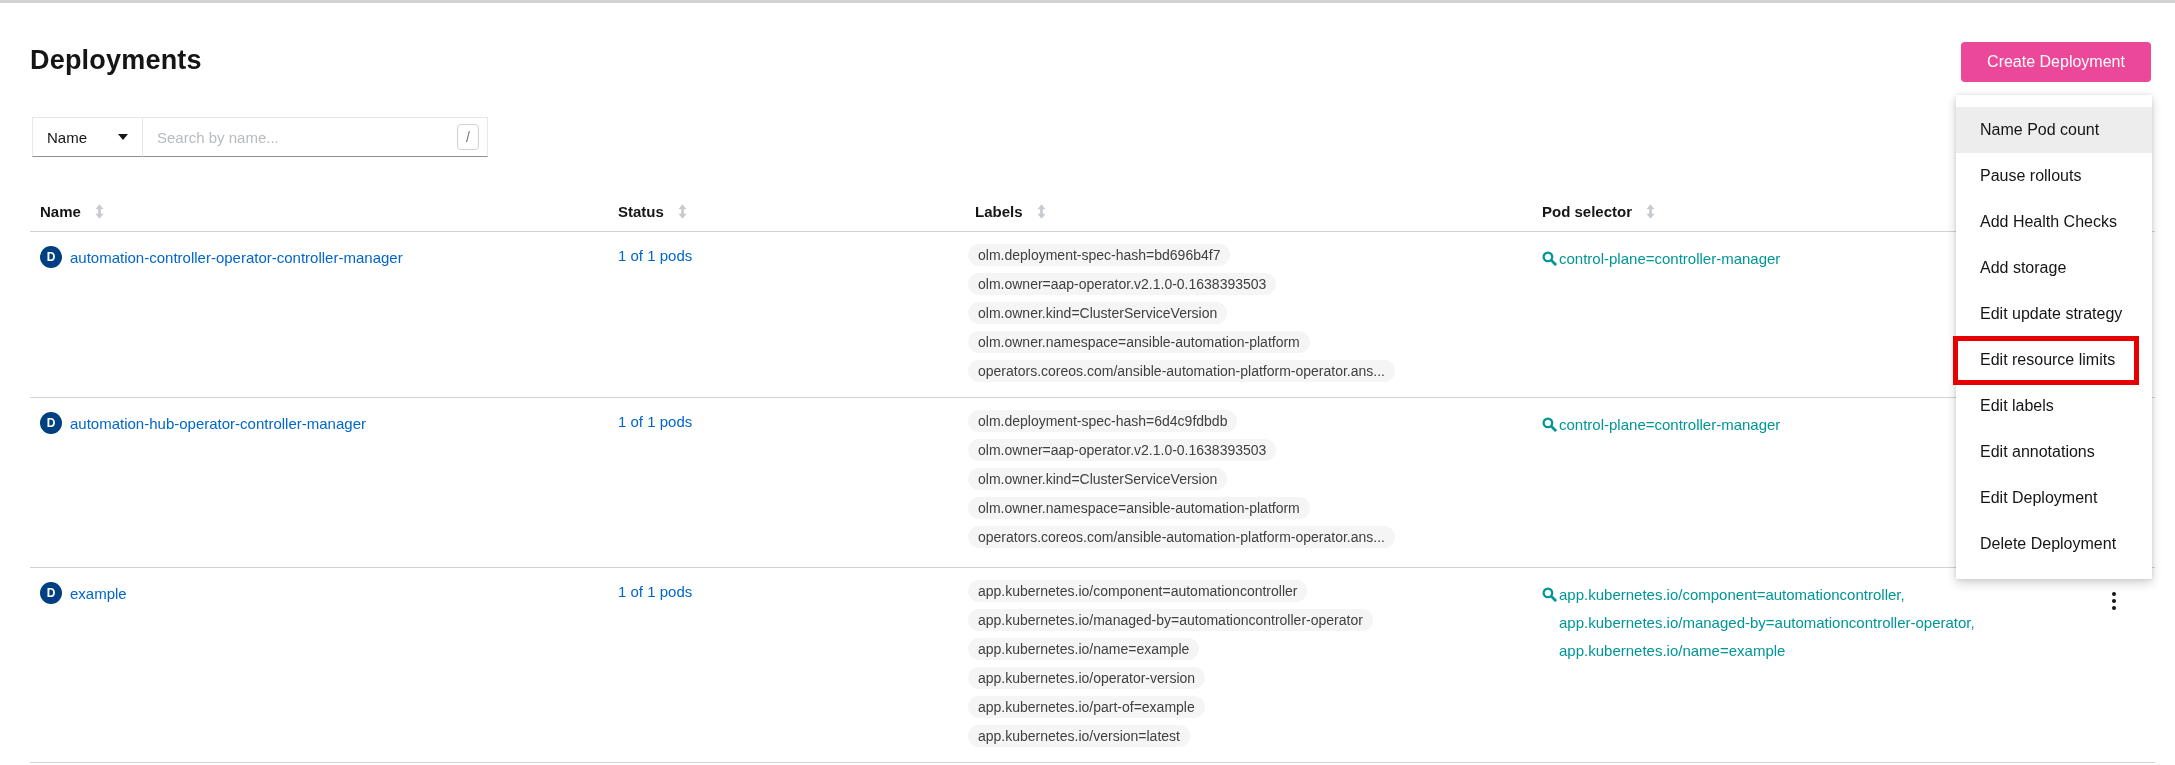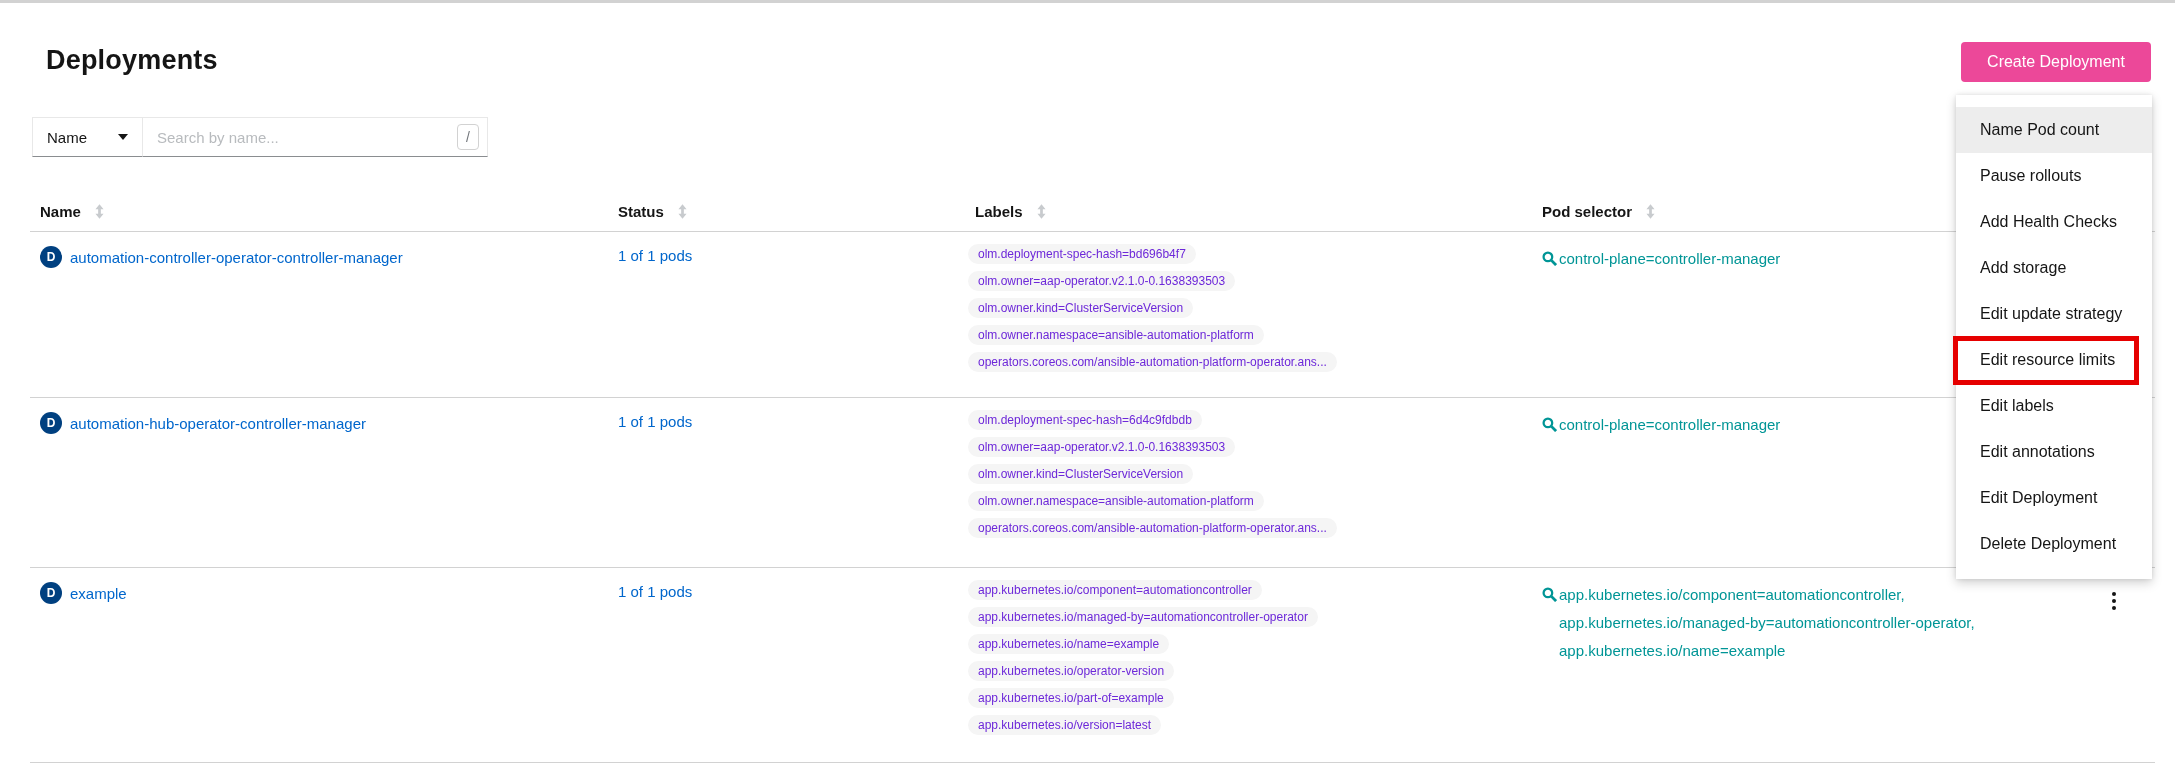--- a/index.html
+++ b/index.html
@@ -4,21 +4,21 @@
 <style>
   * { box-sizing: border-box; }
   html,body { margin:0; padding:0; }
   body {
     width:2175px; height:765px;
     font-family:"Liberation Sans", sans-serif;
     background:#ffffff; color:#151515;
     position:relative; overflow:hidden;
     border-top:3px solid #d2d2d2;
   }
-  .page-title { position:absolute; left:46px; top:24px; font-size:27px; font-weight:600; letter-spacing:0.2px; }
+  .page-title { position:absolute; left:30px; top:24px; font-size:27px; font-weight:600; letter-spacing:0.2px; }
   .create-btn {
     position:absolute; left:1961px; top:39px; width:190px; height:40px;
     background:#ec4899; color:#fff; border:none; border-radius:4px;
     font-size:16px; font-family:inherit; cursor:pointer;
   }
   
   .toolbar { position:absolute; left:32px; top:114px; display:flex; }
   .filter-dd {
     width:111px; height:40px; background:#fff;
     border:1px solid #e8e8e8; border-bottom-color:#8a8d90;
@@ -48,21 +48,21 @@
   .badge {
     flex:0 0 auto; min-width:22px; height:22px; border-radius:50%;
     background:#004080; color:#fff; font-size:12px; font-weight:bold;
     display:flex; align-items:center; justify-content:center;
   }
   .link { color:#0066cc; cursor:pointer; }
   .status-cell { padding:15px 0 0 10px; font-size:15px; }
   .labels-cell { padding:12px 0 0 3px; display:flex; flex-direction:column; align-items:flex-start; }
   .pill {
     background:#f5f5f5; border-radius:12px; padding:3px 10px; margin-bottom:7px;
-    font-size:12px; color:#6d28d9; white-space:nowrap; cursor:pointer;
+    font-size:14px; color:#404040; white-space:nowrap; cursor:pointer;
   }
   .pod-cell { padding:13px 0 0 10px; display:flex; gap:2px; align-items:flex-start; color:#009596; font-size:15px; }
   .pod-lines > div { line-height:28px; cursor:pointer; }
   .mag-icon { margin-top:6px; flex:0 0 auto; }
   .kebab-btn { margin:20px 0 0 18px; display:flex; flex-direction:column; gap:3px; align-items:center; cursor:pointer; padding:4px; background:none; border:none; }
   .kebab-btn .dot { width:4px; height:4px; border-radius:50%; background:#151515; }
   
   .menu {
     position:absolute; left:1956px; top:92px; width:196px; z-index:5;
     background:#fff; padding:12px 0;

